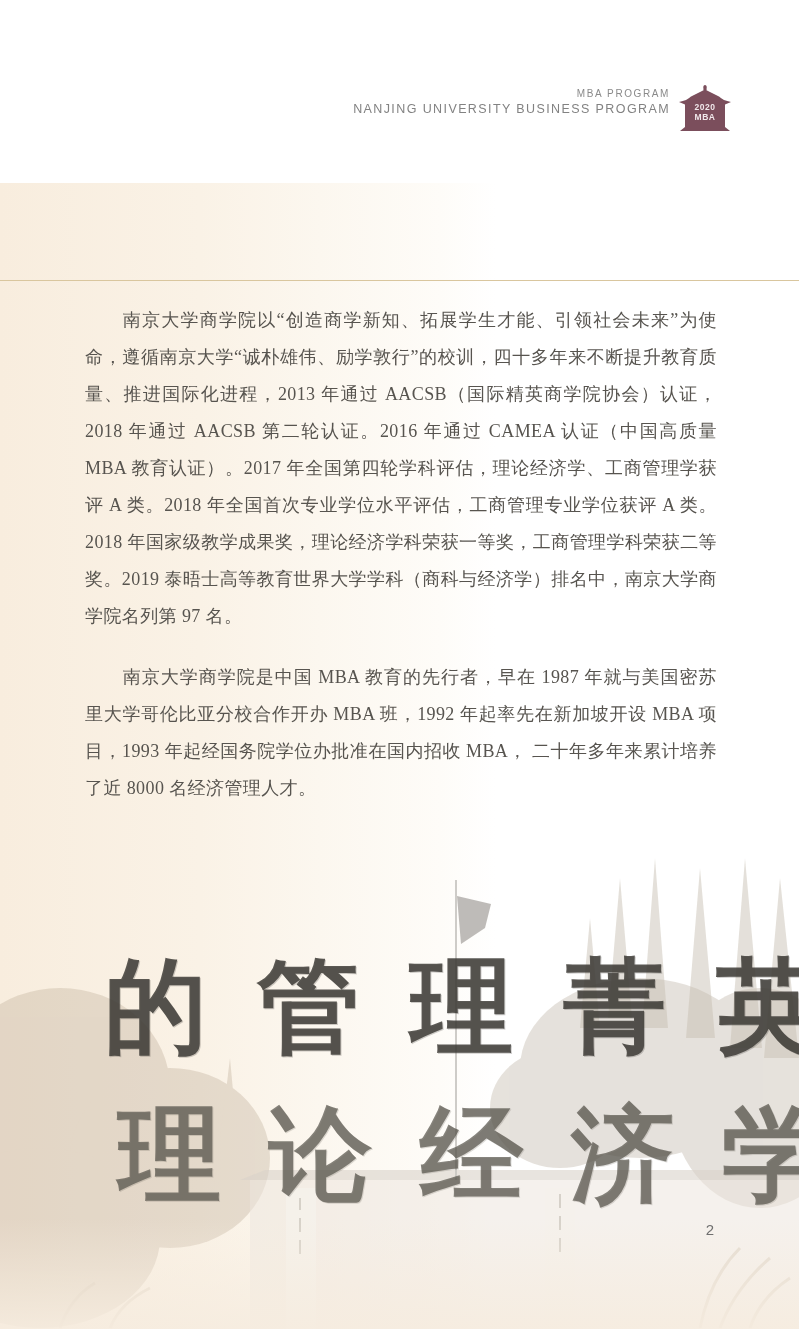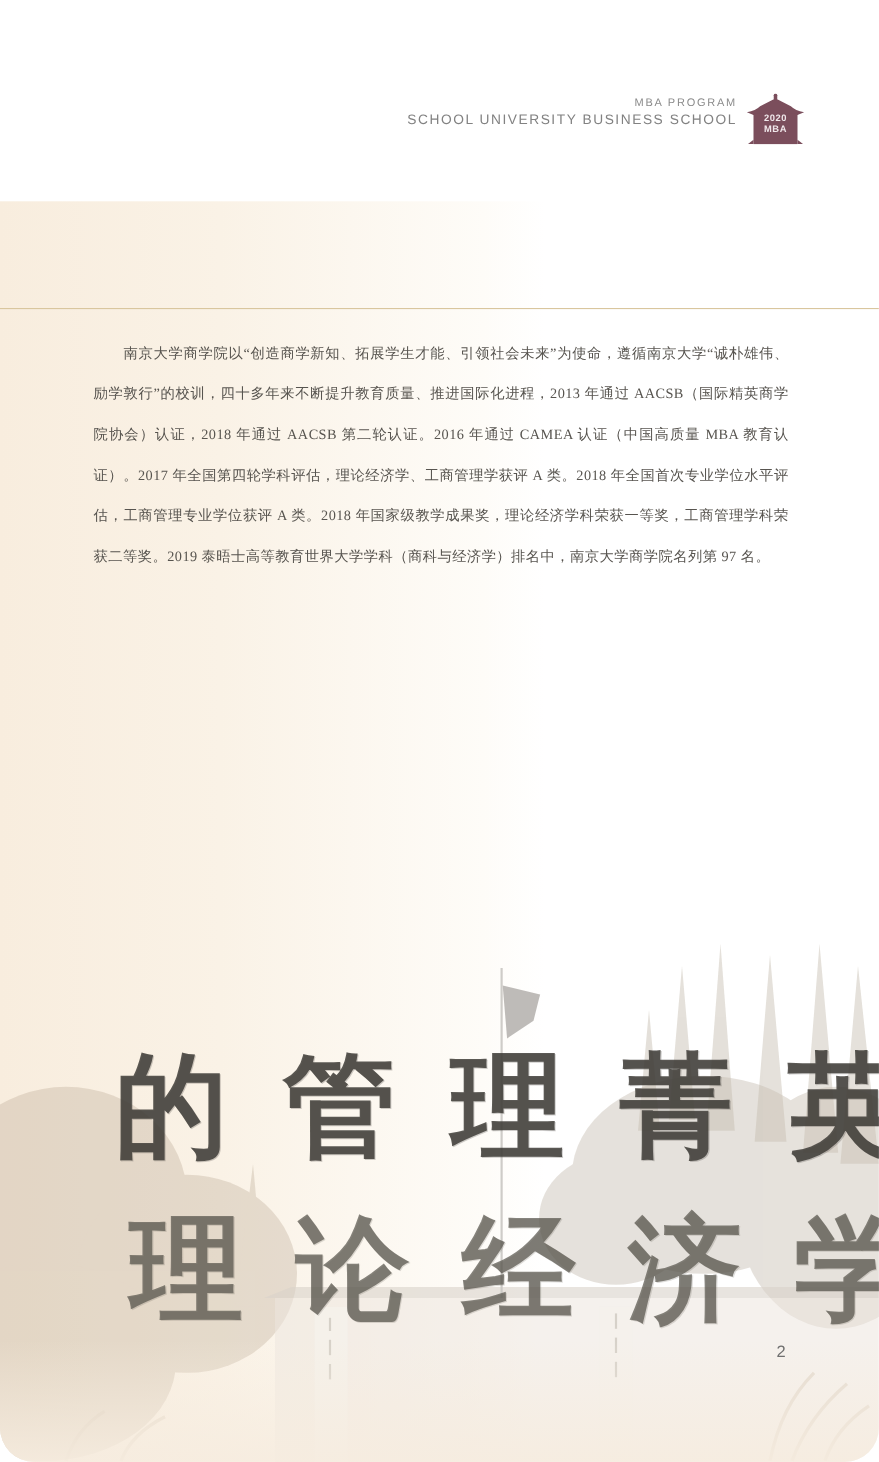--- a/index.html
+++ b/index.html
@@ -3,21 +3,20 @@
 <meta charset="utf-8">
 <style>
   html,body{margin:0;padding:0;background:#ffffff;}
   .page{
     position:relative;
     width:799px;height:1329px;
     margin:0 auto;
     background:#ffffff;
     overflow:hidden;
     font-family:"Liberation Serif","DejaVu Serif",serif;
-    border-radius:31px;
   }
 
   
   .header-block{
     position:absolute;top:88px;right:129px;
     display:flex;flex-direction:column;align-items:flex-end;gap:3px;
     font-family:"Liberation Sans","DejaVu Sans",sans-serif;
     color:#8a8a8a;
   }
   .header-line1{font-size:10px;letter-spacing:1.6px;}
@@ -37,21 +36,21 @@
     background:linear-gradient(90deg,#f8edde 0%,#faf2e6 25%,#fefcf8 55%,#ffffff 62%,#ffffff 100%);
   }
   .gold-line{
     position:absolute;left:0;top:280px;width:799px;height:1px;
     background:#d9c69e;
   }
 
   
   .content{
     position:absolute;left:85px;top:302px;width:632px;
-    font-size:13px;line-height:37px;color:#57544f;
+    font-size:18px;line-height:37px;color:#57544f;
     text-align:justify;letter-spacing:.4px;
   }
   .content p{margin:0;text-indent:2.1em;}
   .content p + p{margin-top:24px;}
 
   
   .photo{position:absolute;left:0;top:858px;width:799px;height:471px;pointer-events:none;}
 
   
   .motto-line{
@@ -77,21 +76,21 @@
     font-size:15px;color:#6f6f6f;text-align:center;
   }
 </style>
 </head>
 <body>
 
 <div class="page">
 
   <div class="header-block">
     <div class="header-line1">MBA PROGRAM</div>
-    <div class="header-line2">SCHOOL UNIVERSITY BUSINESS SCHOOL</div>
+    <div class="header-line2">NANJING UNIVERSITY BUSINESS PROGRAM</div>
   </div>
 
   <div class="badge">
     <svg width="56" height="48" viewBox="0 0 56 48">
       <g fill="#7b4e5c">
         <circle cx="28" cy="1.6" r="1.6"></circle>
         <rect x="26.4" y="2" width="3.2" height="6"></rect>
         <path d="M2,17 Q10,15.5 14,11.5 L26,5.5 L30,5.5 L42,11.5 Q46,15.5 54,17 L48,19.5 L8,19.5 Z"></path>
         <rect x="8" y="18" width="40" height="28"></rect>
         <path d="M8,42 L3,46 L8,46 Z"></path>
@@ -163,20 +162,21 @@
       <path d="M720,470 Q735,430 770,400"></path>
       <path d="M750,470 Q760,440 790,420"></path>
       <path d="M60,470 Q70,440 95,425"></path>
       <path d="M110,470 Q120,445 150,430"></path>
     </g>
     <rect x="0" y="360" width="799" height="111" fill="url(#fadeBottom)"></rect>
   </svg>
 
   <div class="content">
     <p>南京大学商学院以“创造商学新知、拓展学生才能、引领社会未来”为使命，遵循南京大学“诚朴雄伟、励学敦行”的校训，四十多年来不断提升教育质量、推进国际化进程，2013 年通过 AACSB（国际精英商学院协会）认证，2018 年通过 AACSB 第二轮认证。2016 年通过 CAMEA 认证（中国高质量 MBA 教育认证）。2017 年全国第四轮学科评估，理论经济学、工商管理学获评 A 类。2018 年全国首次专业学位水平评估，工商管理专业学位获评 A 类。2018 年国家级教学成果奖，理论经济学科荣获一等奖，工商管理学科荣获二等奖。2019 泰晤士高等教育世界大学学科（商科与经济学）排名中，南京大学商学院名列第 97 名。</p>
+    <p>南京大学商学院是中国 MBA 教育的先行者，早在 1987 年就与美国密苏里大学哥伦比亚分校合作开办 MBA 班，1992 年起率先在新加坡开设 MBA 项目，1993 年起经国务院学位办批准在国内招收 MBA， 二十年多年来累计培养了近 8000 名经济管理人才。</p>
   </div>
 
   <div class="motto-line motto-1">的管理菁英</div>
   <div class="motto-line motto-2">理论经济学</div>
 
   <div class="page-num">2</div>
 
 </div>
 
 </body></html>

